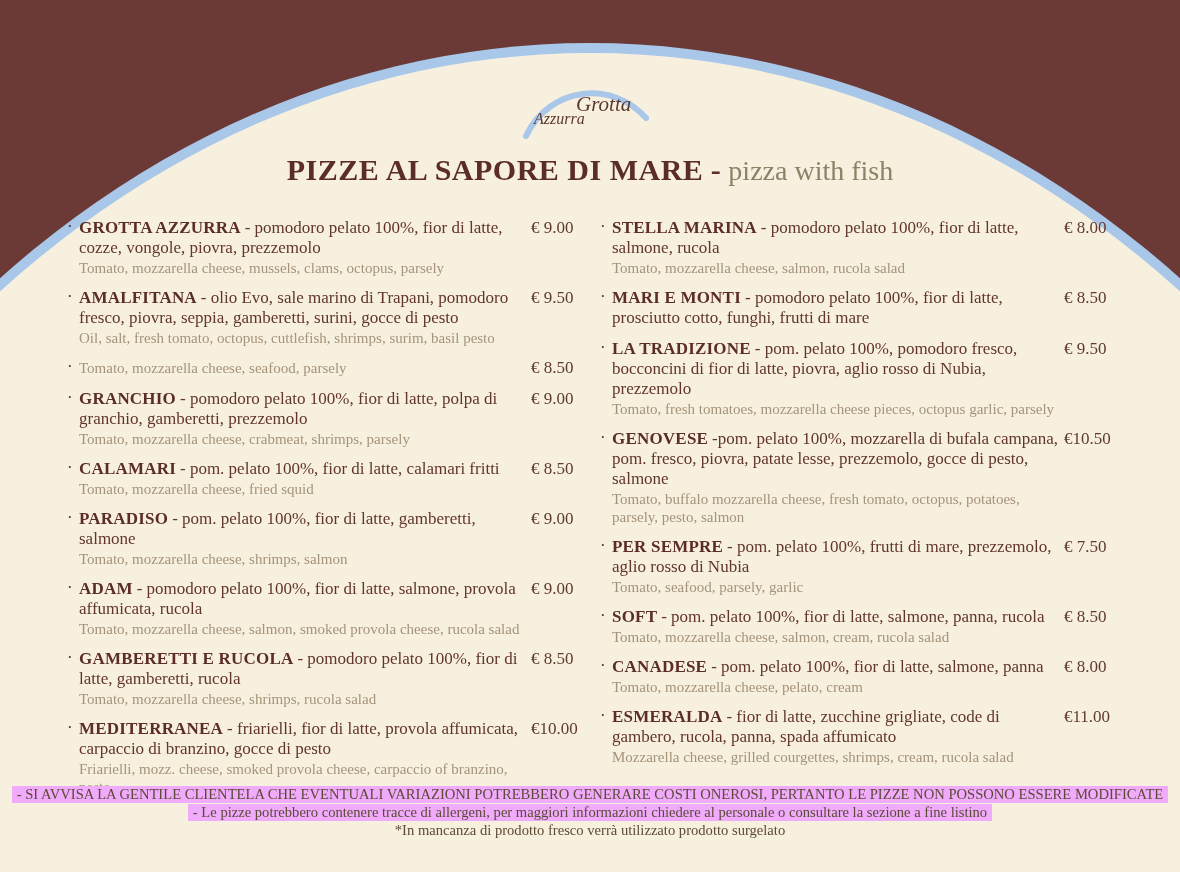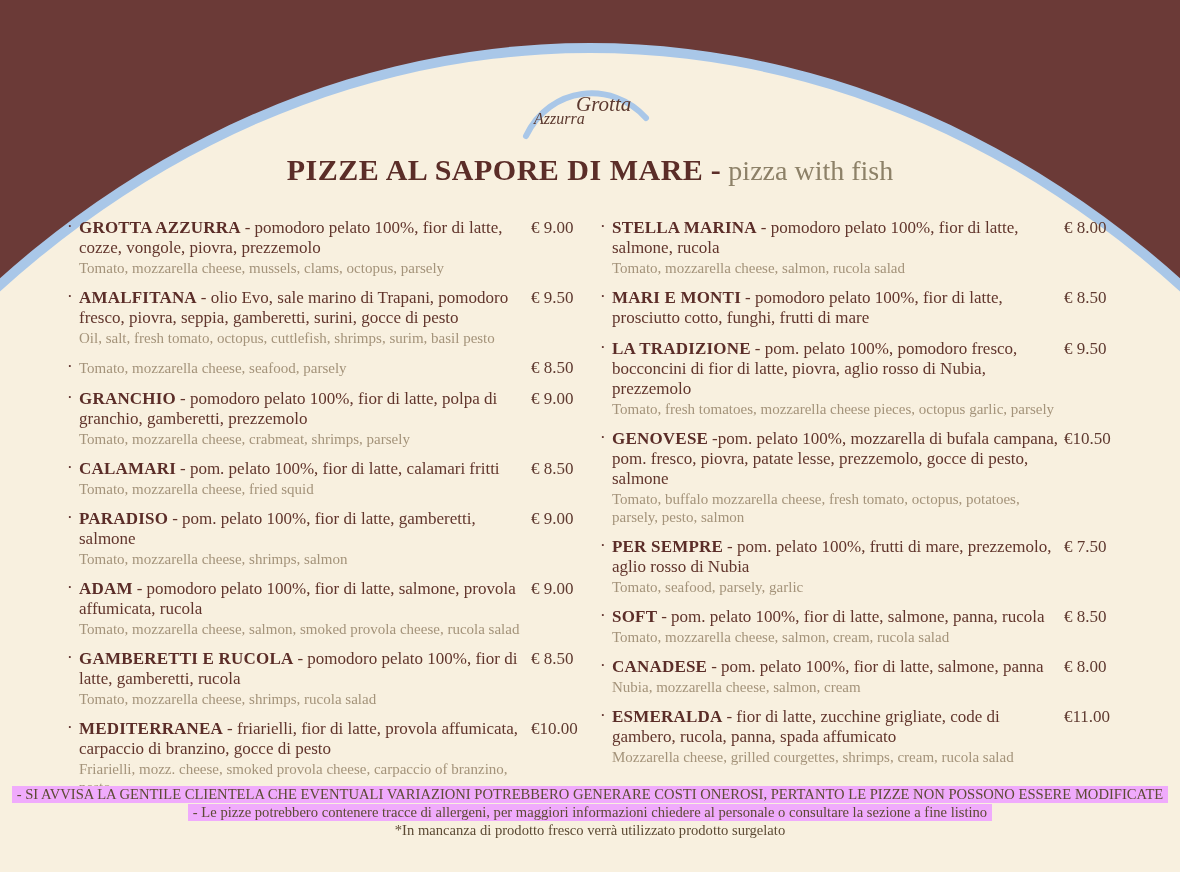--- a/index.html
+++ b/index.html
@@ -121,21 +121,21 @@
         </div>
         <div class="menu-item">
           <div class="item-main"><span class="bullet">·</span><span class="it"><span class="item-name">PER SEMPRE</span> <span class="item-desc">- pom. pelato 100%, frutti di mare, prezzemolo, aglio rosso di Nubia</span></span><div class="item-en">Tomato, seafood, parsely, garlic</div></div>
           <div class="item-price">€ 7.50</div>
         </div>
         <div class="menu-item">
           <div class="item-main"><span class="bullet">·</span><span class="it"><span class="item-name">SOFT</span> <span class="item-desc">- pom. pelato 100%, fior di latte, salmone, panna, rucola</span></span><div class="item-en">Tomato, mozzarella cheese, salmon, cream, rucola salad</div></div>
           <div class="item-price">€ 8.50</div>
         </div>
         <div class="menu-item">
-          <div class="item-main"><span class="bullet">·</span><span class="it"><span class="item-name">CANADESE</span> <span class="item-desc">- pom. pelato 100%, fior di latte, salmone, panna</span></span><div class="item-en">Nubia, mozzarella cheese, salmon, cream</div></div>
+          <div class="item-main"><span class="bullet">·</span><span class="it"><span class="item-name">CANADESE</span> <span class="item-desc">- pom. pelato 100%, fior di latte, salmone, panna</span></span><div class="item-en">Tomato, mozzarella cheese, pelato, cream</div></div>
           <div class="item-price">€ 8.00</div>
         </div>
         <div class="menu-item">
           <div class="item-main"><span class="bullet">·</span><span class="it"><span class="item-name">ESMERALDA</span> <span class="item-desc">- fior di latte, zucchine grigliate, code di gambero, rucola, panna, spada affumicato</span></span><div class="item-en">Mozzarella cheese, grilled courgettes, shrimps, cream, rucola salad</div></div>
           <div class="item-price">€11.00</div>
         </div>
       </div>
   </div>
 
   <div class="footer">

